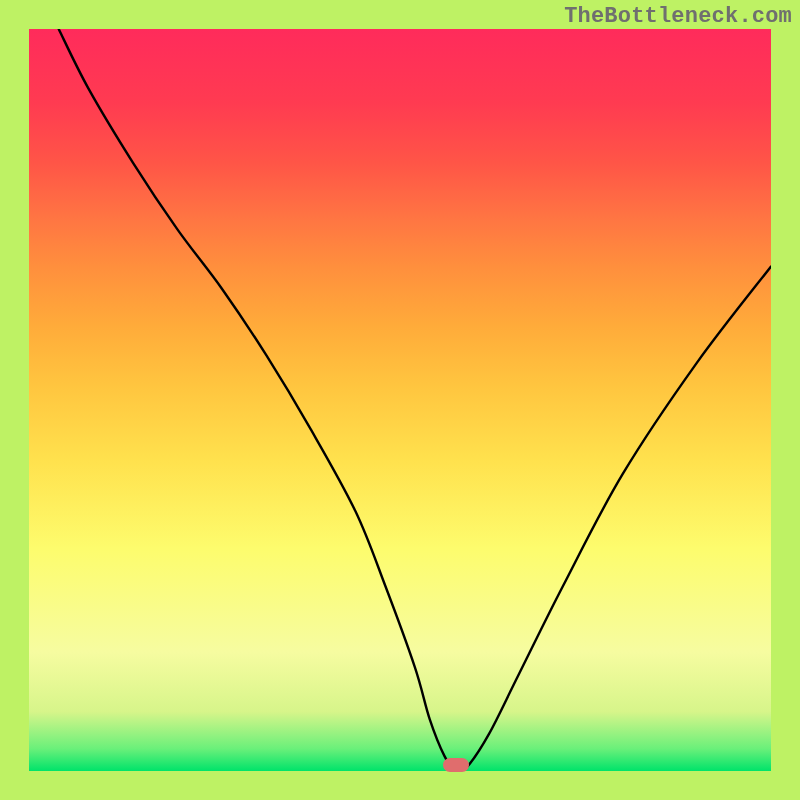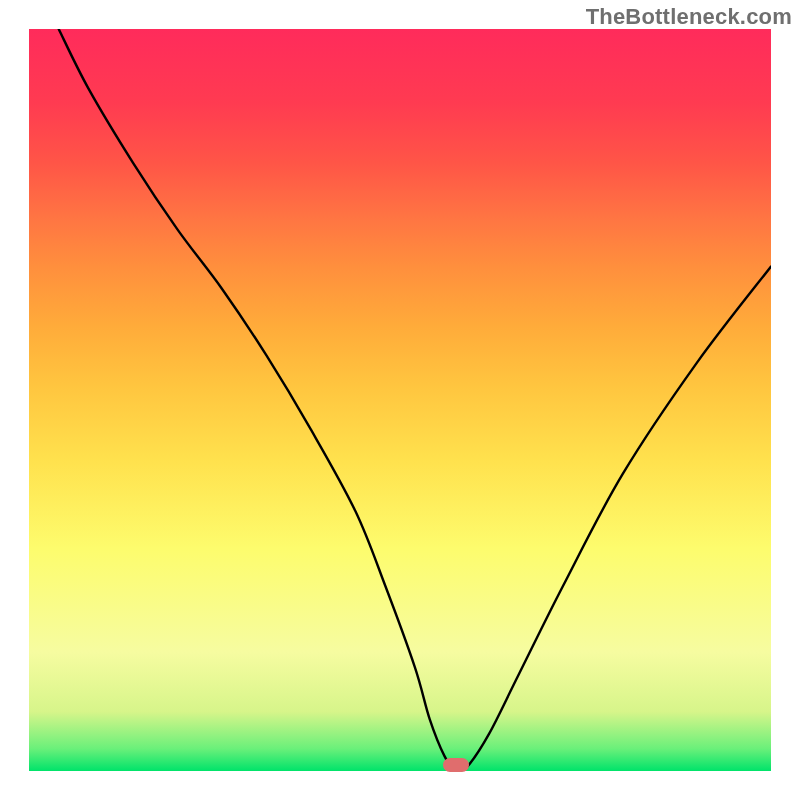--- a/index.html
+++ b/index.html
@@ -3,21 +3,22 @@
 <meta charset="utf-8">
 <style>
   * { margin: 0; padding: 0; box-sizing: border-box; }
   html, body { width: 800px; height: 800px; overflow: hidden; }
   body { background: #000; font-family: Arial, Helvetica, sans-serif; }
 
   .frame {
     position: relative;
     width: 800px;
     height: 800px;
-    background: #ffffff;
+    background: #bef264;
+    font-family: Liberation Mono, monospace;
   }
 
   .plot-area {
     position: absolute;
     left: 29px;
     top: 29px;
     width: 742px;
     height: 742px;
     
     background: linear-gradient(

